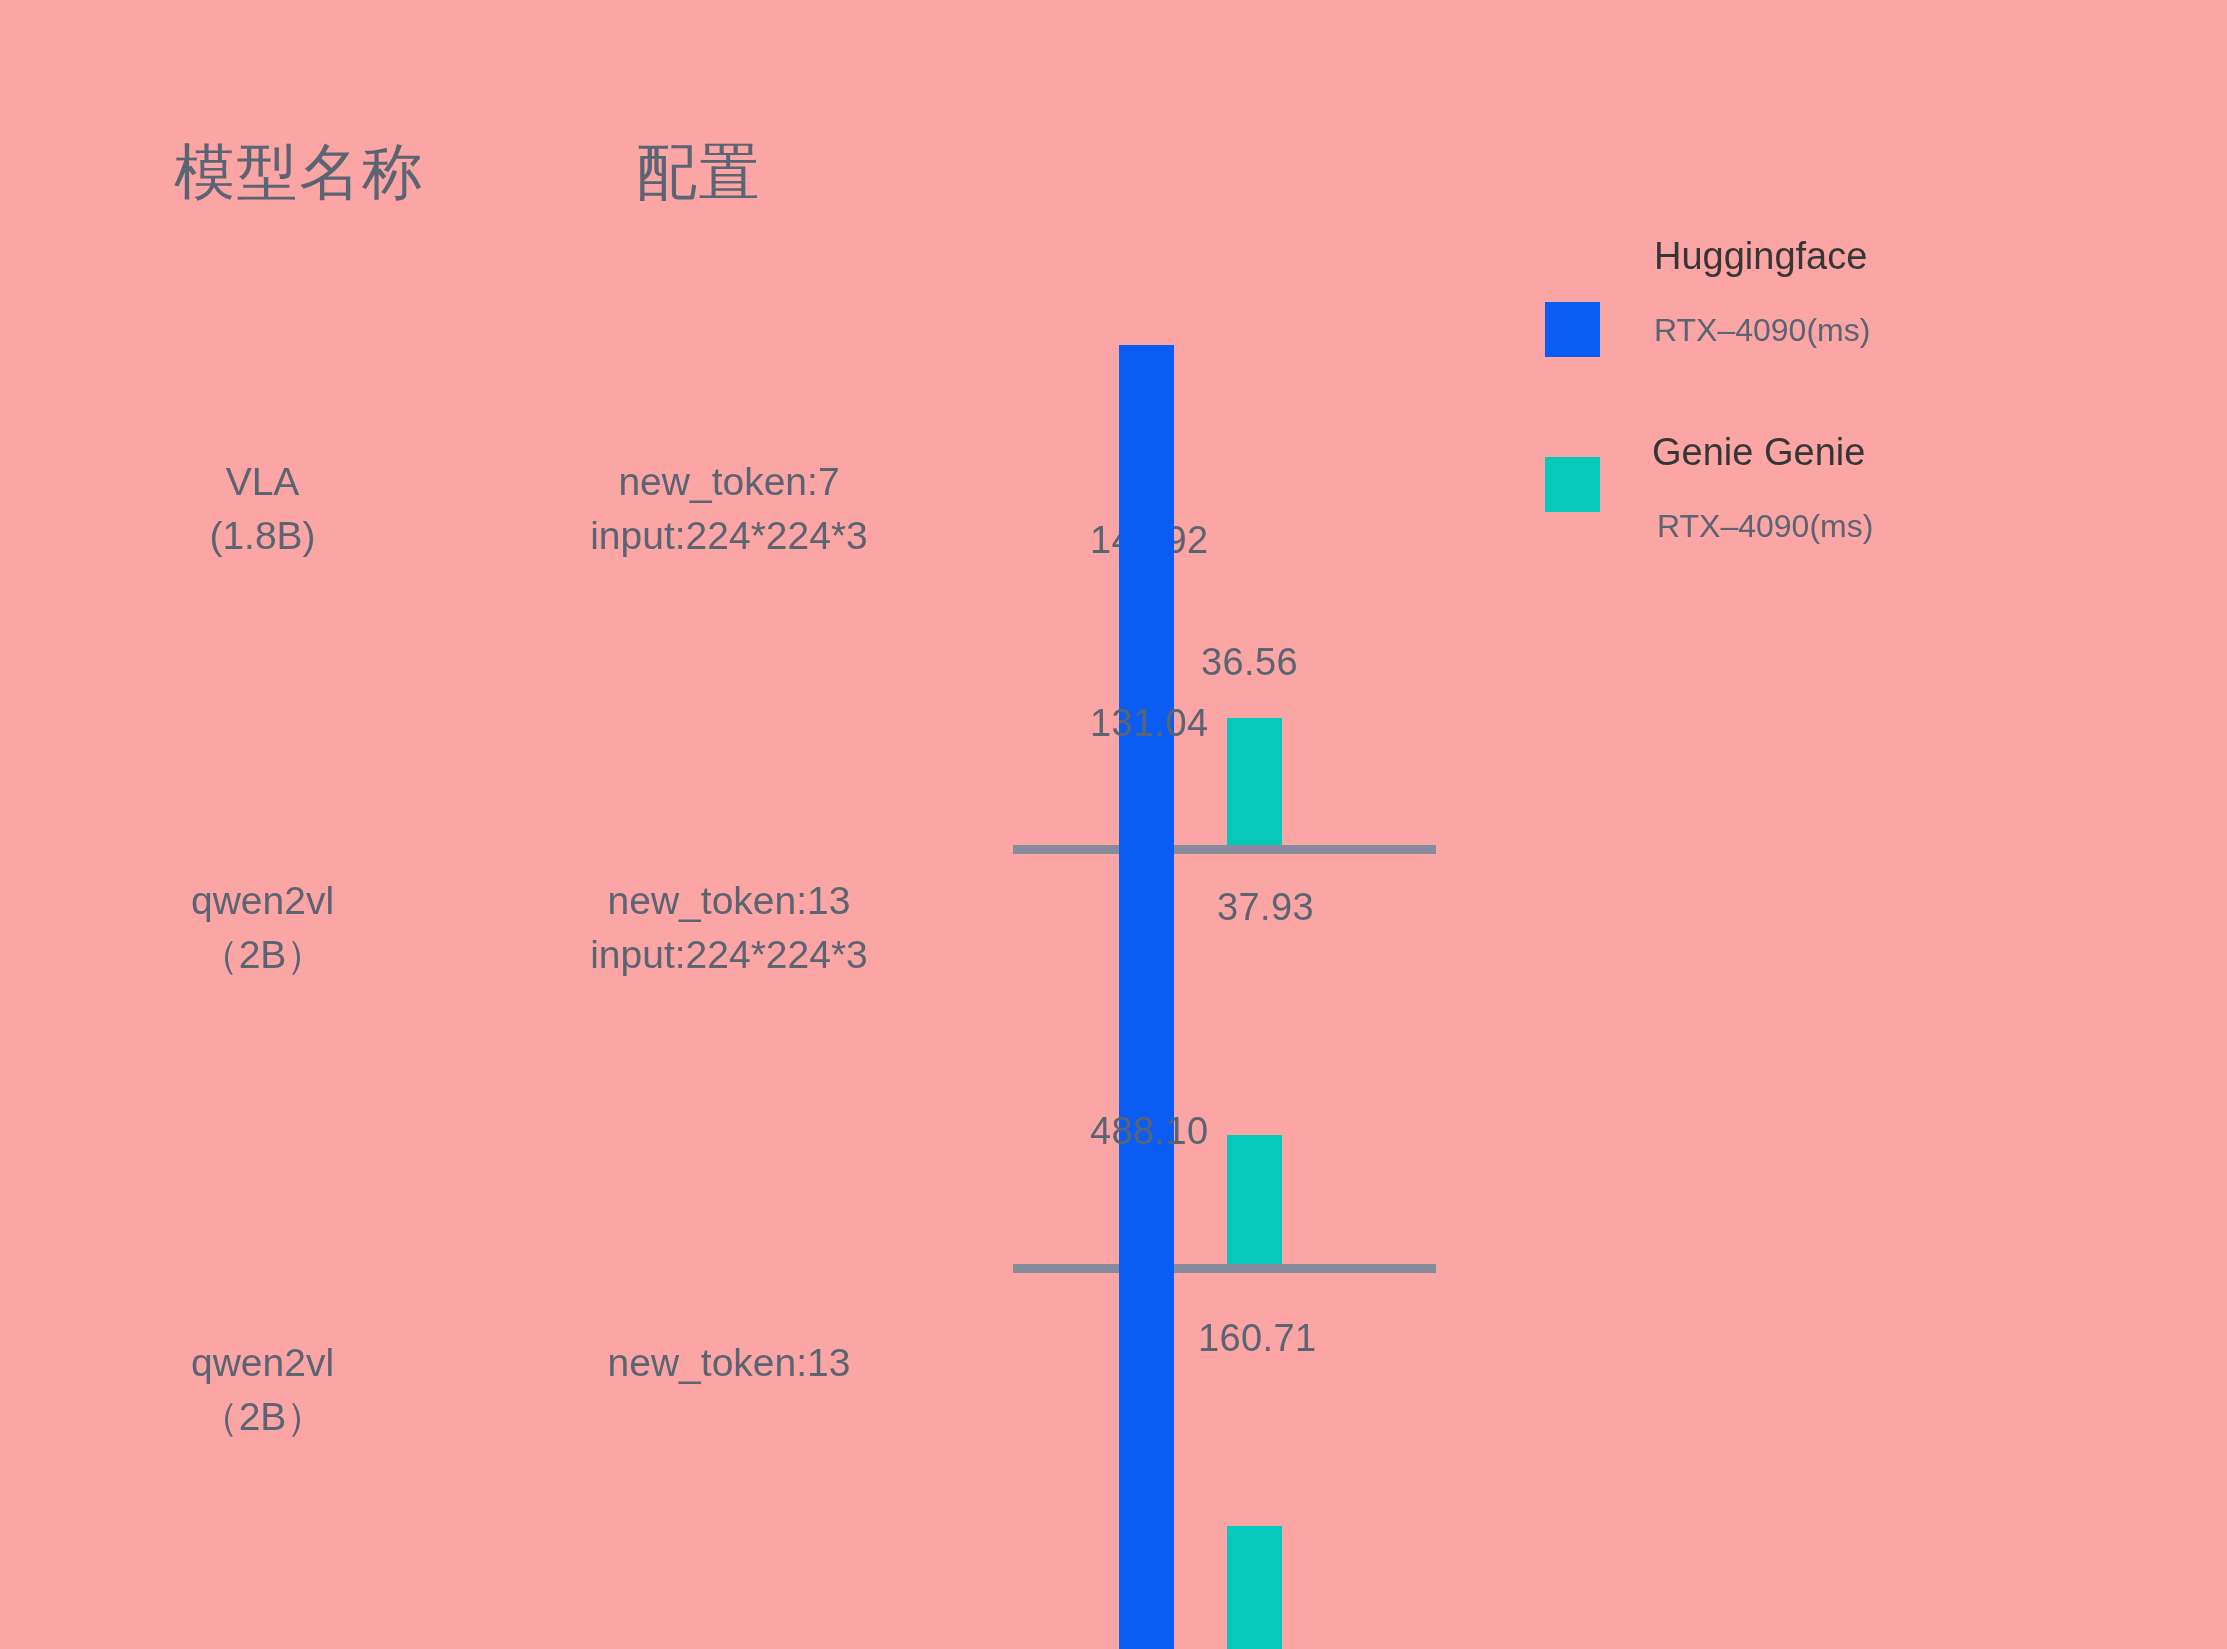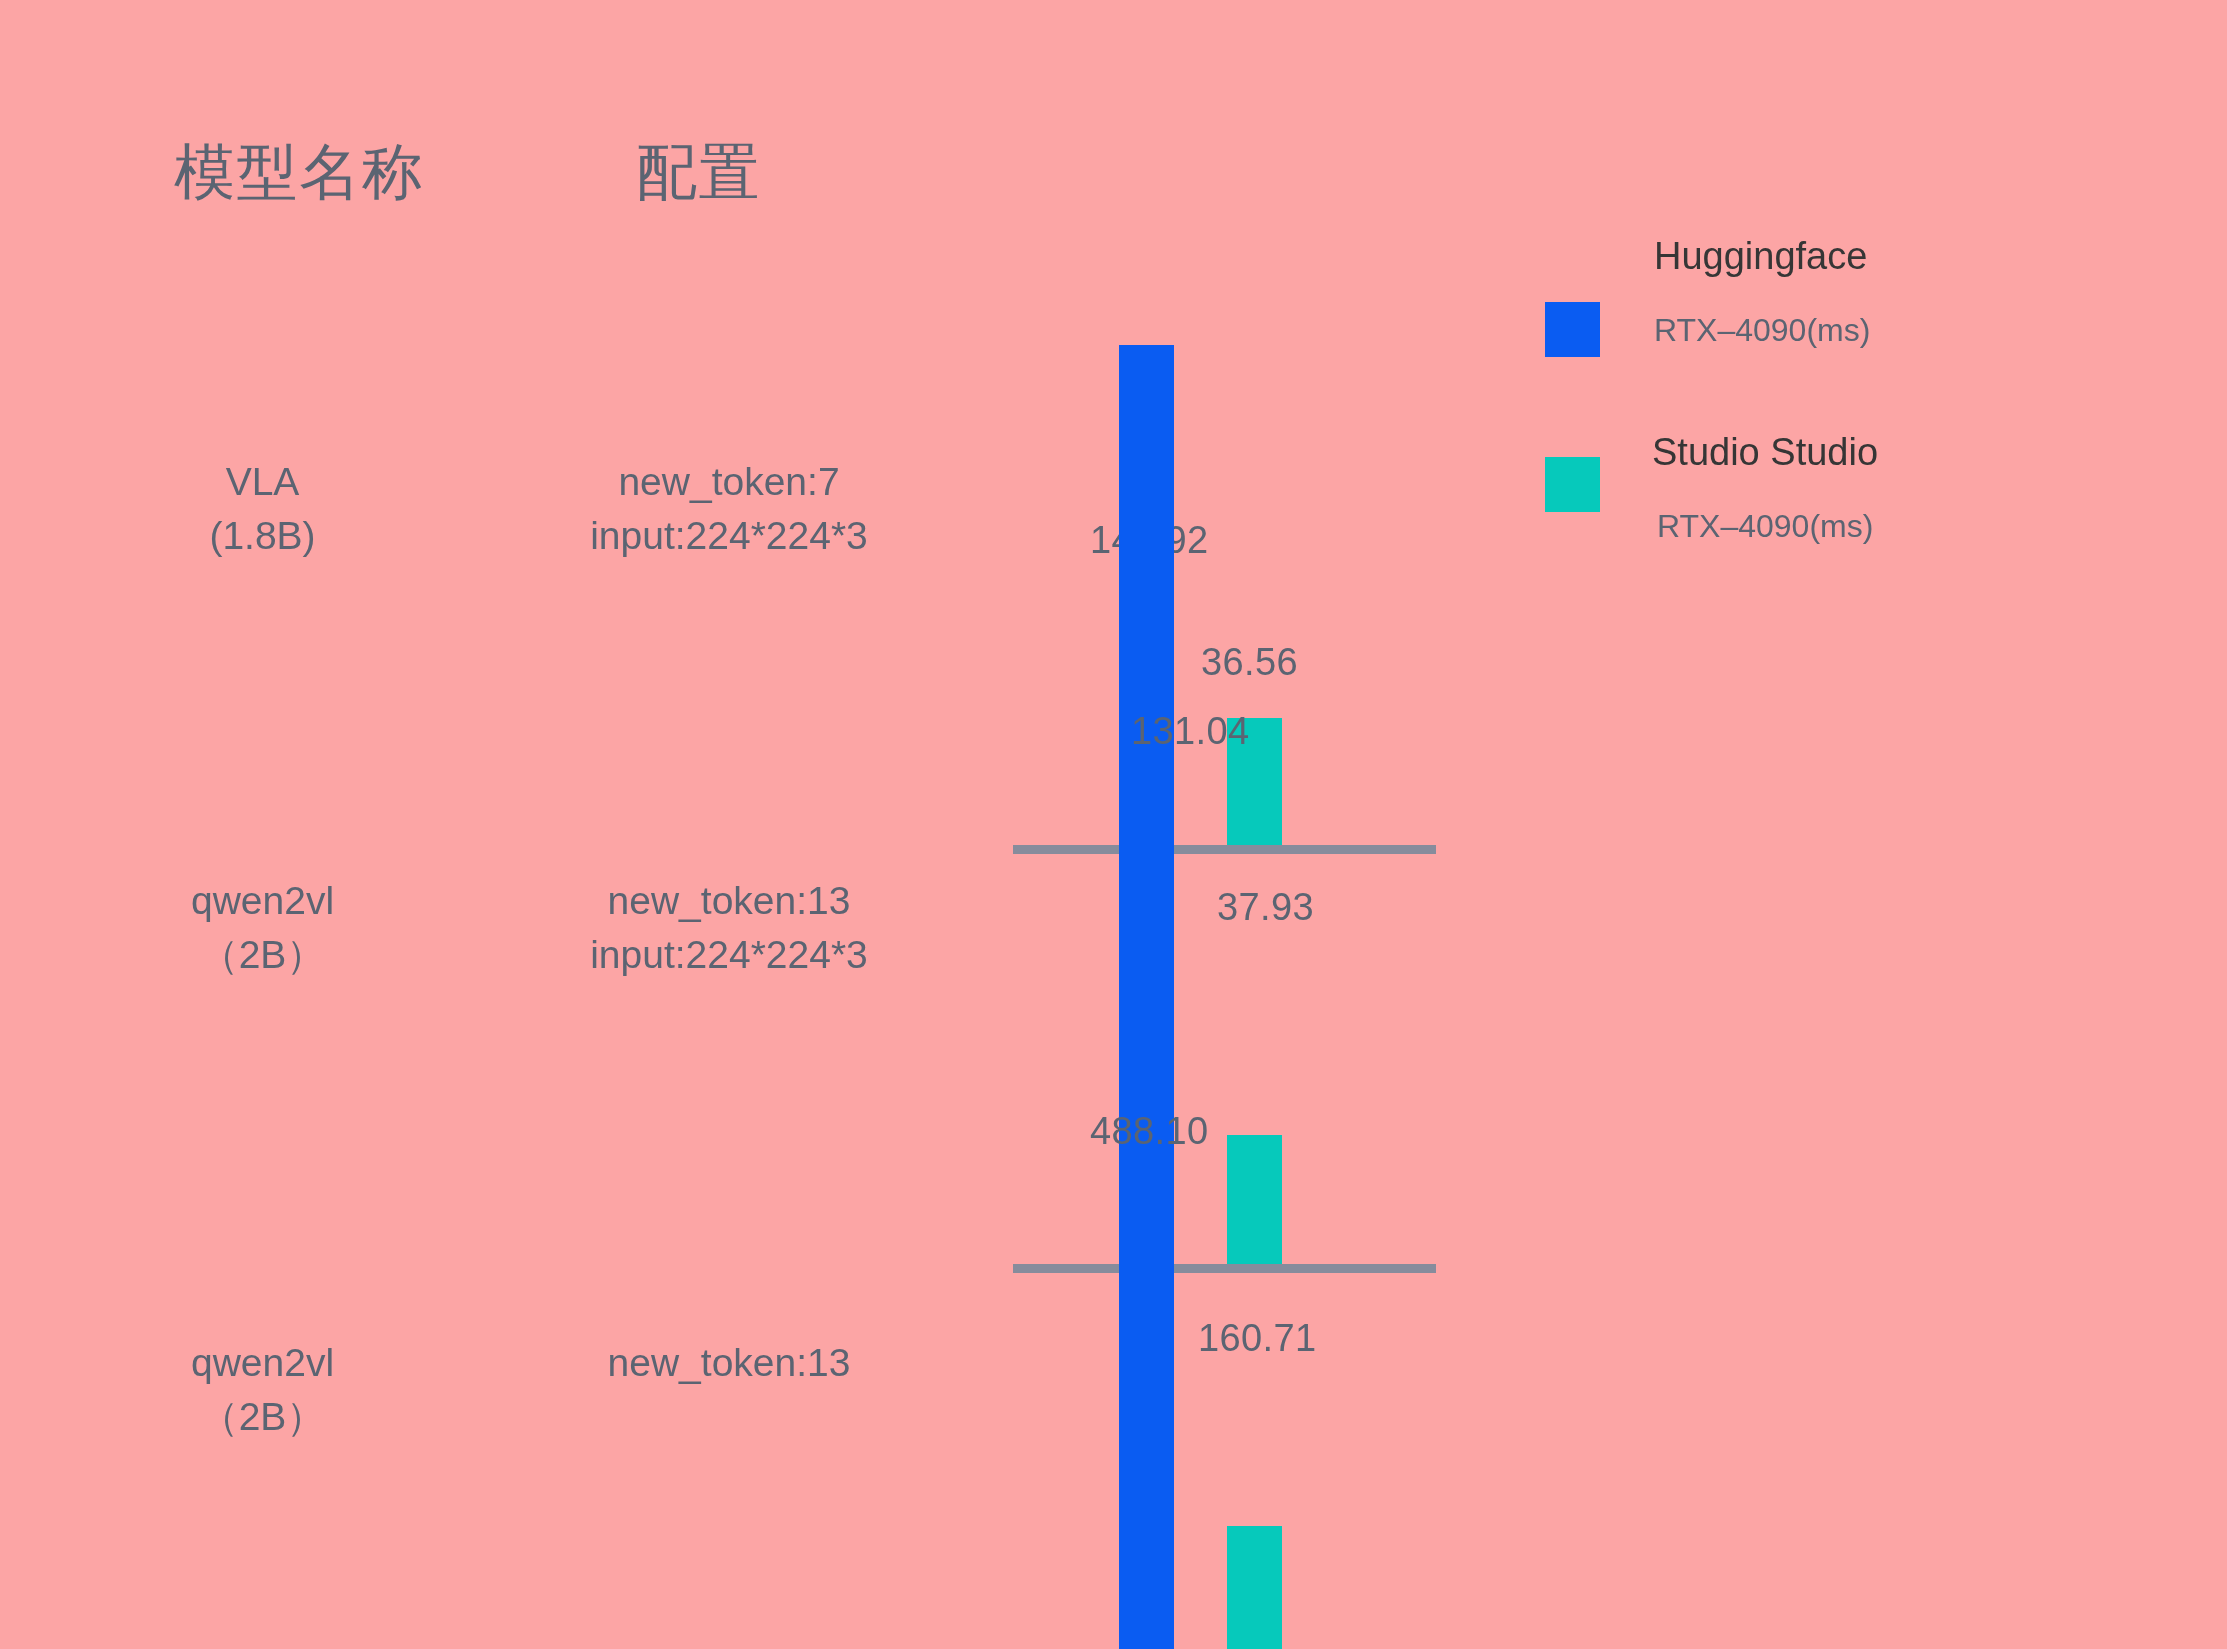--- a/index.html
+++ b/index.html
@@ -148,21 +148,21 @@
   <div class="row" id="row-1">
     <div class="label-cell label-model">
       <div>qwen2vl</div>
       <div>（2B）</div>
     </div>
     <div class="label-cell label-config">
       <div>new_token:13</div>
       <div>input:224*224*3</div>
     </div>
     <div class="plot">
-      <div class="vlabel" style="left:77px; top:32px;margin-left:41px;">131.04</div>
+      <div class="vlabel" style="left:77px; top:24px;">131.04</div>
       <div class="vlabel" style="left:188px; top:208px;margin-left:16px;">37.93</div>
       <div class="bar blue" style="top:147px; height:439px;"></div>
       <div class="bar teal" style="top:457px; height:129px;"></div>
       <div class="baseline"></div>
     </div>
   </div>
 
   <div class="row" id="row-2">
     <div class="label-cell label-model">
       <div>qwen2vl</div>
@@ -183,20 +183,20 @@
   <div id="legend">
 
     <div class="legend-entry" id="legend-hf">
       <div class="swatch"></div>
       <div class="legend-title">Huggingface</div>
       <div class="legend-sub">RTX–4090(ms)</div>
     </div>
 
     <div class="legend-entry" id="legend-gs">
       <div class="swatch"></div>
-      <div class="legend-title">Studio Studio</div>
+      <div class="legend-title">Genie Genie</div>
       <div class="legend-sub">RTX–4090(ms)</div>
     </div>
 
   </div>
 
 </div>
 
 
 </body></html>

